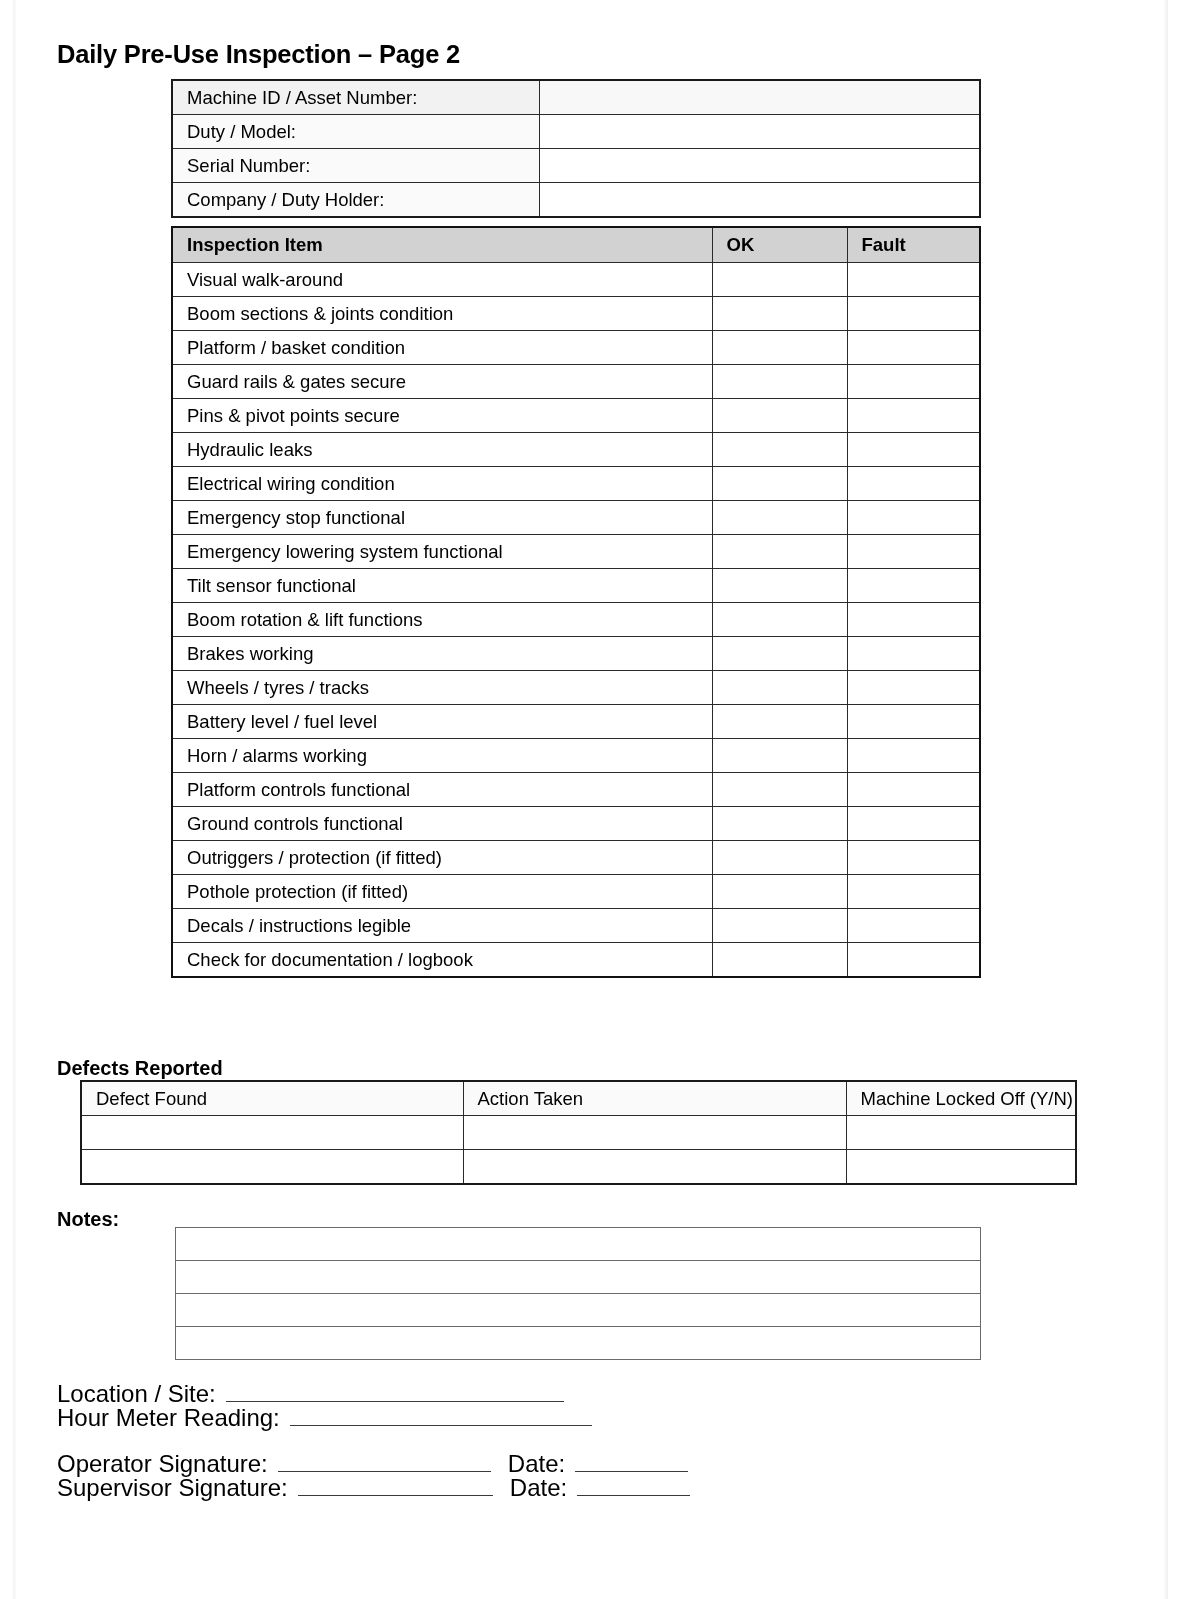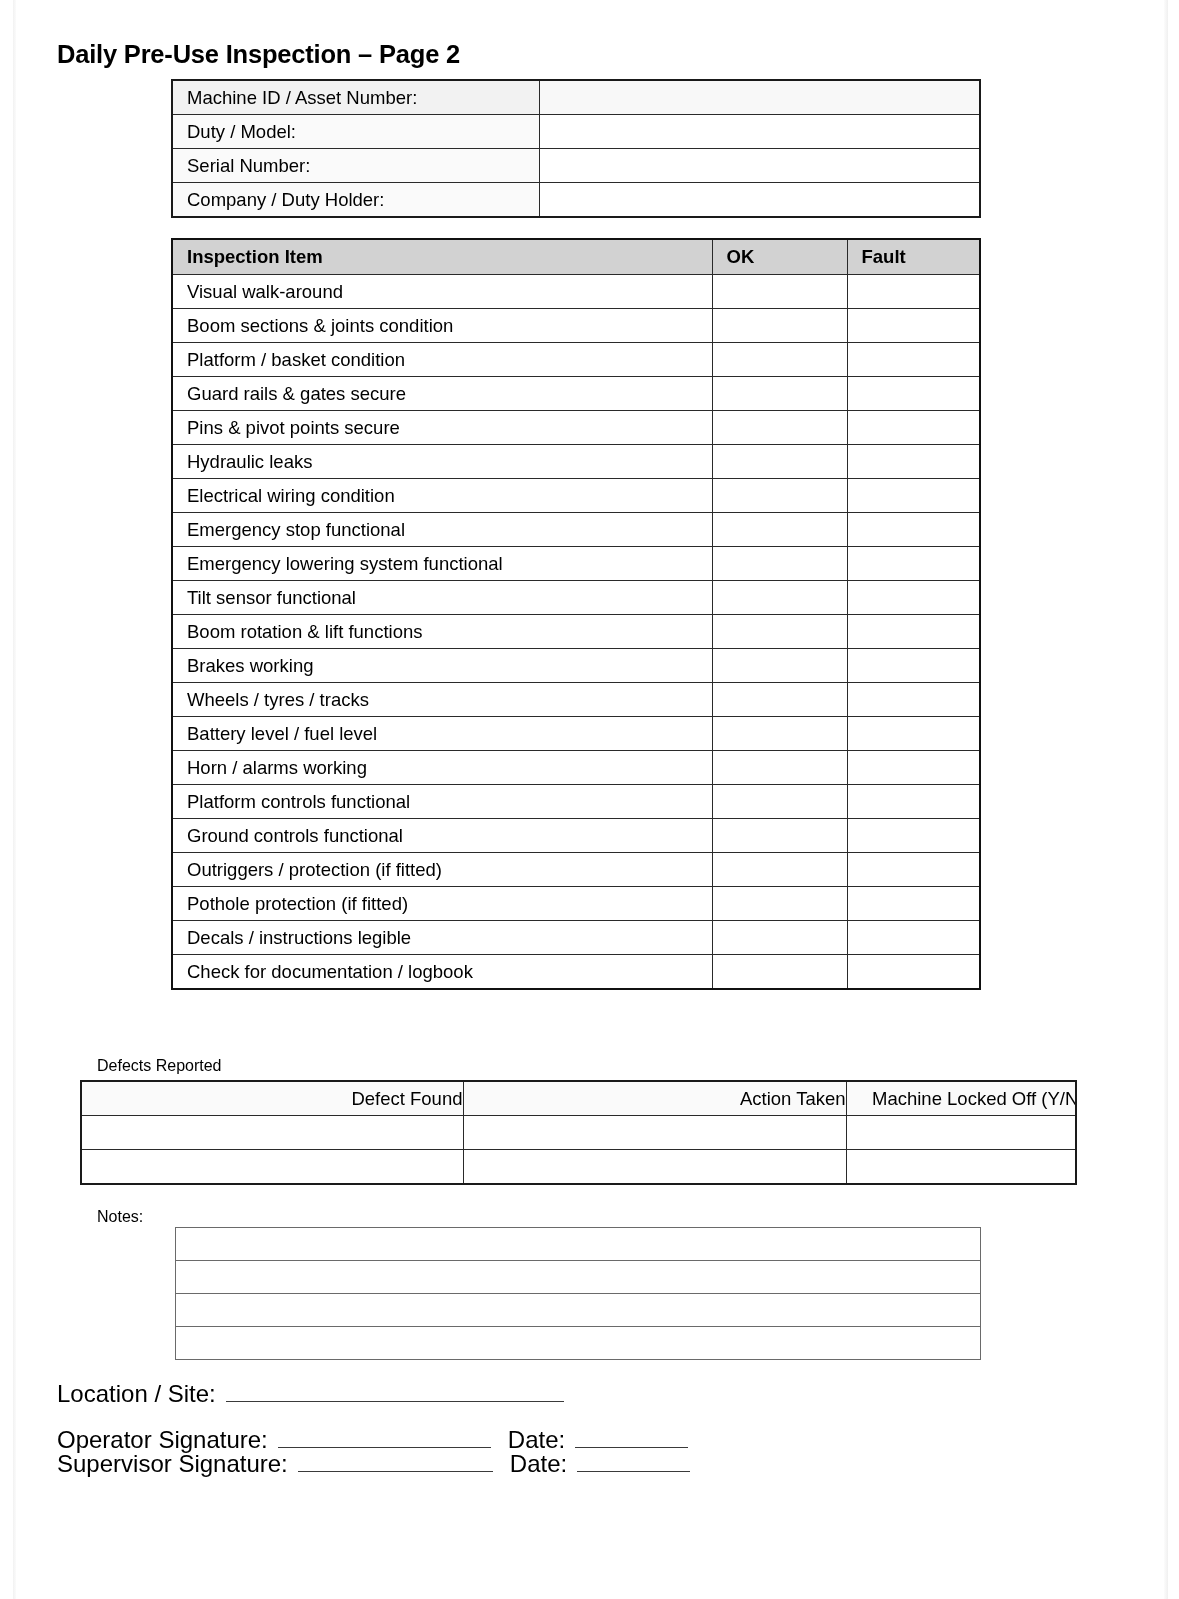--- a/index.html
+++ b/index.html
@@ -82,21 +82,21 @@
     background: #fafafa;
   }
   .info-table tr:first-child td.label { background: #f2f2f2; }
   .info-table tr:first-child td.value { background: #f8f8f8; }
   .info-table td.value { background: #ffffff; }
 
   
   .inspect-table {
     position: absolute;
     left: 171px;
-    top: 238px;
+    top: 226px;
     width: 810px;
     border: 2.5px solid #111111;
   }
   .inspect-table th,
   .inspect-table td {
     border: 1.6px solid #2a2a2a;
     height: 33px;
     font-size: 18.5px;
     vertical-align: middle;
     text-align: left;
@@ -109,40 +109,39 @@
     font-weight: bold;
     height: 34px;
   }
   .col-item  { width: 540px; }
   .col-ok    { width: 135px; }
   .col-fault { width: 133px; }
 
   
   .section-label {
     position: absolute;
-    font-size: 16px;
-    font-weight: normal;
-    white-space: nowrap;
-    margin-left: 40px;
+    font-size: 20px;
+    font-weight: bold;
+    white-space: nowrap;
   }
   .defects-label { left: 57px; top: 1057px; }
 
   .defects-table {
     position: absolute;
     left: 80px;
     top: 1080px;
     width: 995px;
     border: 2px solid #1a1a1a;
   }
   .defects-table th,
   .defects-table td {
     border: 1.6px solid #2a2a2a;
     font-size: 18.5px;
     font-weight: normal;
-    text-align: right;
+    text-align: left;
     vertical-align: middle;
     padding: 0 0 0 14px;
     background: #ffffff;
     overflow: hidden;
   }
   .defects-table thead th {
     height: 33px;
     background: #fafafa;
   }
   .defects-table tbody td { height: 33px; }
@@ -407,20 +406,23 @@
         <tr>
           <td></td>
         </tr>
       </tbody>
   </table>
 
   <div class="footer">
     <div class="footer-line">
       <span>Location / Site:</span><span class="sp-sm"></span><span class="rule r-loc"></span>
     </div>
+    <div class="footer-line">
+      <span>Hour Meter Reading:</span><span class="sp-sm"></span><span class="rule r-hour"></span>
+    </div>
     <div class="footer-gap"></div>
     <div class="footer-line">
       <span>Operator Signature:</span><span class="sp-sm"></span><span class="rule r-sig"></span><span class="sp-md"></span><span>Date:</span><span class="sp-sm"></span><span class="rule r-date"></span>
     </div>
     <div class="footer-line">
       <span>Supervisor Signature:</span><span class="sp-sm"></span><span class="rule r-sig2"></span><span class="sp-md"></span><span>Date:</span><span class="sp-sm"></span><span class="rule r-date2"></span>
     </div>
   </div>
 
 </div>

